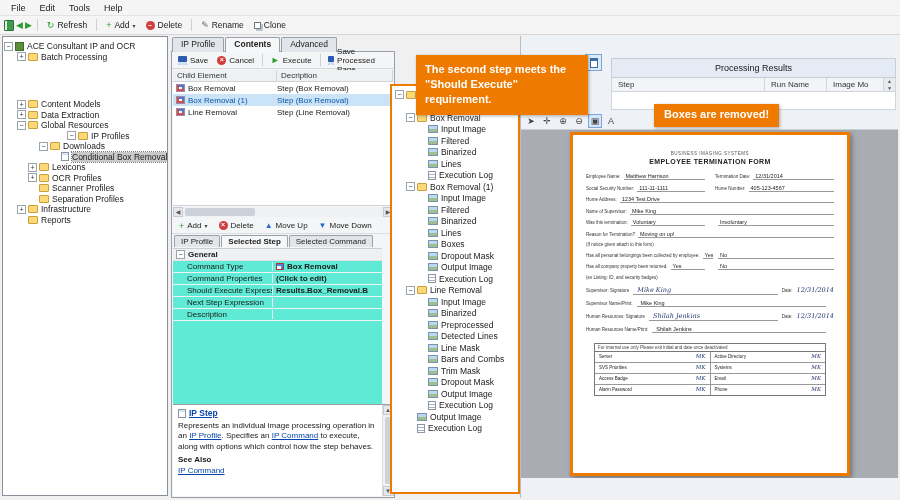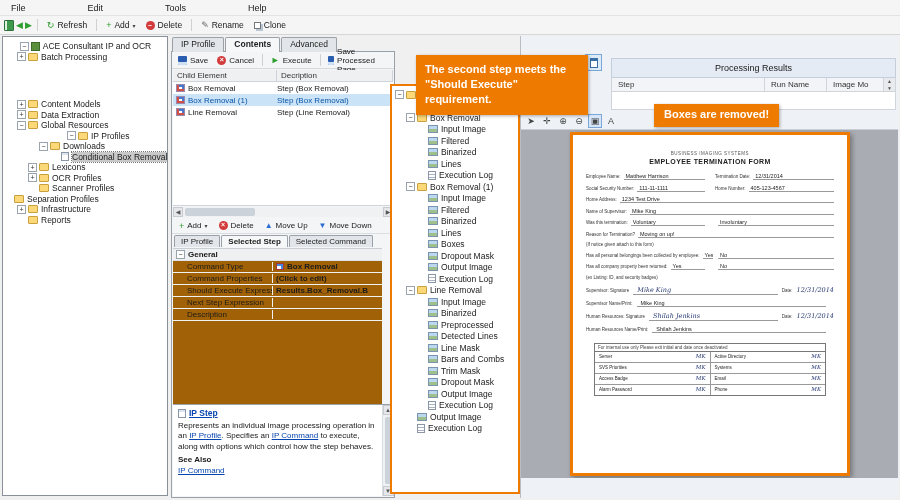--- a/index.html
+++ b/index.html
@@ -1,19 +1,19 @@
 <!DOCTYPE html>
 <html><head>
 <meta charset="utf-8">
 <style>
 *{box-sizing:border-box;margin:0;padding:0;}
 body{font-family:"Liberation Sans","DejaVu Sans",sans-serif;background:#9aa0a8;}
 .window{position:relative;width:900px;height:500px;background:#f0f0f0;overflow:hidden;color:#1a1a1a;}
 
-.menubar{position:absolute;left:0;top:0;width:900px;height:16px;background:#f5f5f5;border-bottom:1px solid #e3e3e3;display:flex;align-items:center;padding-left:4px;gap:48px;}
+.menubar{position:absolute;left:0;top:0;width:900px;height:16px;background:#f5f5f5;border-bottom:1px solid #e3e3e3;display:flex;align-items:center;padding-left:4px;}
 .menu-item{padding:1px 7px;font-size:9px;}
 .toolbar{position:absolute;left:0;top:16px;width:900px;height:19px;background:#f5f5f5;border-bottom:1px solid #d6d6d6;display:flex;align-items:center;gap:2px;padding:0 4px;font-size:8.5px;}
 .tb-sep{width:1px;height:12px;background:#d0d0d0;margin:0 3px;}
 .tb-btn{display:flex;align-items:center;gap:3px;padding:1px 4px;border-radius:2px;}
 .glyph-green{color:#2e9e2e;font-size:9px;}
 .glyph-blue{color:#2b6cd4;font-size:8px;}
 .icon-book{width:10px;height:11px;background:#3f9a4d;border:1px solid #2c7038;border-radius:1px;box-shadow:inset 2px 0 0 #dff2e2;}
 .icon-circle-red{width:9px;height:9px;border-radius:50%;background:#d23c3c;color:#fff;font-size:7px;line-height:8px;text-align:center;font-weight:bold;}
 .icon-save{width:9px;height:9px;background:#2a5db0;border-radius:1px;box-shadow:inset 0 -3px 0 #cfe0f5;}
 .icon-pencil{color:#666;font-size:9px;}
@@ -47,21 +47,21 @@
 .gr-name{width:104px;display:flex;align-items:center;gap:3px;padding-left:3px;overflow:hidden;}
 .gr-desc{flex:1;overflow:hidden;}
 .icon-step{width:9px;height:8px;background:#fff;border:1px solid #98a;box-shadow:inset 2px -2px 0 #d05048,inset -2px 2px 0 #4878d0;flex:none;}
 .hscroll{position:absolute;left:1px;right:1px;top:155px;height:10px;background:#f0f1f3;display:flex;align-items:center;}
 .hs-btn{width:10px;height:10px;background:#e5e7ea;border:1px solid #c6cbd2;font-size:6px;line-height:8px;text-align:center;color:#555;flex:none;}
 .hs-thumb{width:70px;height:8px;background:#ccd2d9;margin-left:2px;border-radius:2px;}
 .hs-track{flex:1;}
 .list-toolbar{position:absolute;left:0;top:166px;width:100%;height:16px;display:flex;align-items:center;gap:3px;padding:0 3px;font-size:8px;border-bottom:1px solid #dadee2;}
 .sub-tabs{position:absolute;left:2px;top:183px;display:flex;z-index:2;}
 .sub-tabs .tab{font-size:8px;padding:1px 6px;}
-.prop-grid{position:absolute;left:1px;top:196px;right:12px;height:178px;background:#a16207;border-top:1px solid #c9ced4;font-size:8px;}
+.prop-grid{position:absolute;left:1px;top:196px;right:12px;height:178px;background:#5eead4;border-top:1px solid #c9ced4;font-size:8px;}
 .pg-group{height:12px;background:#eef0f2;font-weight:bold;display:flex;align-items:center;gap:3px;padding-left:3px;border-bottom:1px solid #dfe3e8;}
 .pg-expander{width:9px;height:9px;border:1px solid #99a4ae;background:#fff;font-size:7px;line-height:7px;text-align:center;color:#333;font-weight:normal;}
 .pg-row{display:flex;height:12px;border-bottom:1px solid #f0f1f3;align-items:center;}
 .pg-label{width:100px;padding-left:14px;border-right:1px solid #f0f1f3;overflow:hidden;white-space:nowrap;}
 .pg-value{flex:1;padding-left:3px;display:flex;align-items:center;gap:3px;overflow:hidden;white-space:nowrap;}
 .pg-value.bold{font-weight:bold;}
 .pg-icon{width:8px;height:7px;background:#fff;border:1px solid #a33;box-shadow:inset -2px 2px 0 #48d;flex:none;}
 .help-pane{position:absolute;left:1px;right:1px;top:352px;bottom:1px;background:#fff;border-top:1px solid #9aa0a8;padding:3px 14px 3px 5px;font-size:8px;line-height:1.3;}
 .help-title-row{display:flex;align-items:center;gap:3px;margin-bottom:2px;}
 .help-title{color:#0645ad;font-weight:bold;text-decoration:underline;font-size:8.5px;}
@@ -154,21 +154,21 @@
         <span class="icon-pencil">✎</span>
         <span>Rename</span>
       </span>
     <span class="tb-btn">
         <span class="icon-clone"></span>
         <span>Clone</span>
       </span>
   </div>
 
   <div class="nav-panel" id="nav-tree">
-      <div class="tree-row" style="padding-left: 1px; justify-content: center;">
+      <div class="tree-row" style="padding-left: 1px;">
     <span class="tree-expander">−</span>
     <span class="ticon icon-app"></span>
     <span class="tlabel">ACE Consultant IP and OCR</span>
   </div>
       <div class="tree-row" style="padding-left: 14px;">
     <span class="tree-expander">+</span>
     <span class="ticon icon-folder"></span>
     <span class="tlabel">Batch Processing</span>
   </div>
       <div class="tree-row" style="padding-left: 14px; margin-top: 37px;">
@@ -209,21 +209,21 @@
       <div class="tree-row" style="padding-left: 25px;">
     <span class="tree-expander">+</span>
     <span class="ticon icon-folder"></span>
     <span class="tlabel">OCR Profiles</span>
   </div>
       <div class="tree-row" style="padding-left: 25px;">
     <span class="tree-expander hidden"></span>
     <span class="ticon icon-folder"></span>
     <span class="tlabel">Scanner Profiles</span>
   </div>
-      <div class="tree-row" style="">
+      <div class="tree-row" style="padding-left: 25px;">
     <span class="tree-expander hidden"></span>
     <span class="ticon icon-folder"></span>
     <span class="tlabel">Separation Profiles</span>
   </div>
       <div class="tree-row" style="padding-left: 14px;">
     <span class="tree-expander">+</span>
     <span class="ticon icon-folder"></span>
     <span class="tlabel">Infrastructure</span>
   </div>
       <div class="tree-row" style="padding-left: 14px;">

